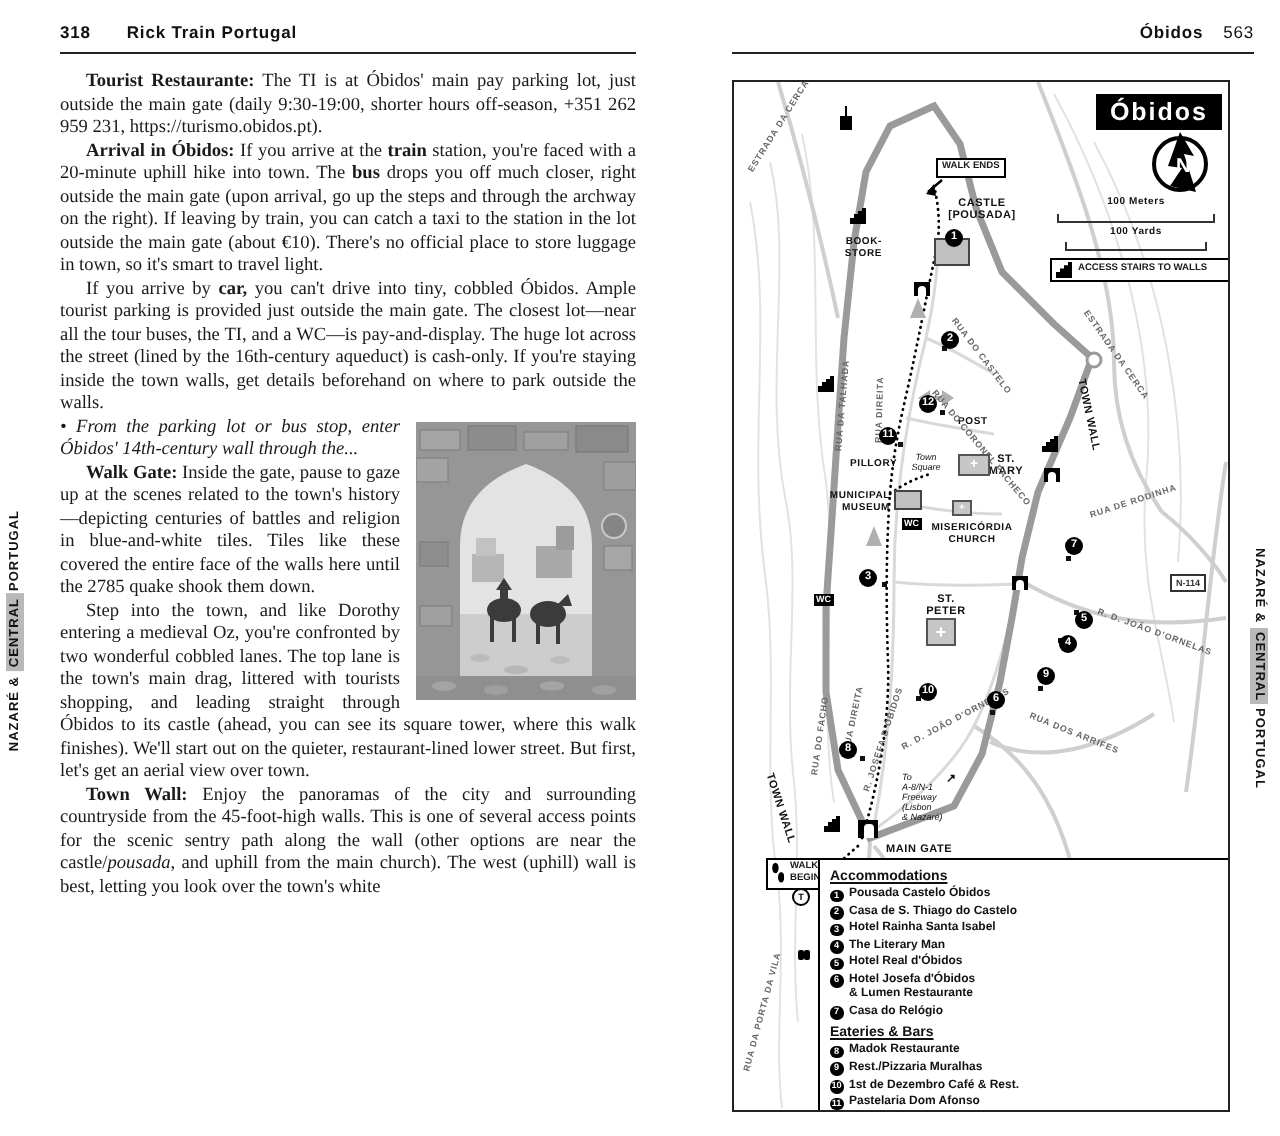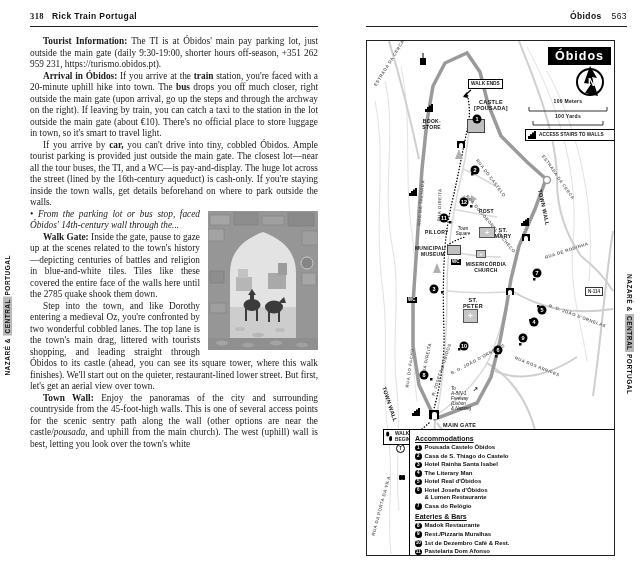--- a/index.html
+++ b/index.html
@@ -1,21 +1,21 @@
 <!DOCTYPE html>
 <html><head>
 <meta charset="utf-8">
 <style>
   html,body{margin:0;padding:0;background:#fff;}
   #page{position:relative;width:640px;height:568px;background:#fff;overflow:hidden;
         font-family:"Liberation Serif",serif;color:#1a1a1a;}
   .abs{position:absolute;}
   
   .lp-header{left:30px;top:11px;font:bold 8.5px "Liberation Sans",sans-serif;letter-spacing:.4px;color:#111;}
-  .lp-header .pagenum{margin-right:8px;font-family:Liberation Serif, serif;}
+  .lp-header .pagenum{margin-right:18px;}
   .rule{height:1px;background:#222;}
   .textcol{left:30px;top:36px;width:288px;font-size:9.3px;line-height:11.5px;text-align:justify;}
   .textcol p{margin:0;}
   p.ind{text-indent:13px;}
   p.bullet{font-style:italic;}
   .b{font-weight:bold;}
   .i{font-style:italic;}
   h2{margin:7px 0 3px 0;text-align:center;font:bold 13px "Liberation Sans",sans-serif;letter-spacing:.2px;color:#000;}
   .photo{float:right;width:110px;height:139px;margin:2px 0 2px 8px;background:#999;}
   .photo svg{display:block;}
@@ -77,21 +77,21 @@
   <div class="abs rule" style="left:30px;top:26px;width:288px;"></div>
 
   <div class="abs vtab ltab" style="left:1px;top:253px;height:190px;width:12px;">
     <span>PORTUGAL</span>
     <span class="mid">CENTRAL</span>
     <span>NAZARÉ &amp;</span>
   </div>
 
   <div class="abs textcol">
     <div>
-        <p class="ind"><span class="b">Tourist Information:</span><span> The TI is at Óbidos' main pay parking lot, just outside the main gate (daily 9:30-19:00, shorter hours off-season, +351 262 959 231, https://turismo.obidos.pt).</span></p>
+        <p class="ind"><span class="b">Tourist Restaurante:</span><span> The TI is at Óbidos' main pay parking lot, just outside the main gate (daily 9:30-19:00, shorter hours off-season, +351 262 959 231, https://turismo.obidos.pt).</span></p>
         <p class="ind"><span class="b">Arrival in Óbidos:</span><span> If you arrive at the </span><span class="b">train</span><span> station, you're faced with a 20-minute uphill hike into town. The </span><span class="b">bus</span><span> drops you off much closer, right outside the main gate (upon arrival, go up the steps and through the archway on the right). If leaving by train, you can catch a taxi to the station in the lot outside the main gate (about €10). There's no official place to store luggage in town, so it's smart to travel light.</span></p>
         <p class="ind"><span>If you arrive by </span><span class="b">car,</span><span> you can't drive into tiny, cobbled Óbidos. Ample tourist parking is provided just outside the main gate. The closest lot—near all the tour buses, the TI, and a WC—is pay-and-display. The huge lot across the street (lined by the 16th-century aqueduct) is cash-only. If you're staying inside the town walls, get details beforehand on where to park outside the walls.</span></p>
       </div>
     <div>
       <figure class="photo">
         <svg width="110" height="139" viewBox="0 0 110 139">
           <rect width="110" height="139" fill="#969696"></rect>
           <rect x="2" y="4" width="20" height="10" fill="#a5a5a5" stroke="#818181" stroke-width=".6"></rect>
           <rect x="26" y="2" width="24" height="12" fill="#8d8d8d" stroke="#7c7c7c" stroke-width=".6"></rect>
           <rect x="54" y="5" width="22" height="9" fill="#a0a0a0" stroke="#818181" stroke-width=".6"></rect>
@@ -125,21 +125,21 @@
             <path d="M70,92 L76,86 L78,92 Z"></path>
           </g>
           <rect x="0" y="127" width="110" height="12" fill="#8f8f8f"></rect>
           <ellipse cx="14" cy="132" rx="6" ry="2.4" fill="#a4a4a4"></ellipse>
           <ellipse cx="40" cy="134" rx="6" ry="2.4" fill="#a0a0a0"></ellipse>
           <ellipse cx="68" cy="132" rx="6" ry="2.4" fill="#a4a4a4"></ellipse>
           <ellipse cx="94" cy="134" rx="6" ry="2.4" fill="#a0a0a0"></ellipse>
         </svg>
       </figure>
       <div>
-          <p class="bullet"><span class="i">• From the parking lot or bus stop, faced Óbidos' 14th-century wall through the...</span></p>
+          <p class="bullet"><span class="i">• From the parking lot or bus stop, enter Óbidos' 14th-century wall through the...</span></p>
           <p class="ind"><span class="b">Walk Gate:</span><span> Inside the gate, pause to gaze up at the scenes related to the town's history—depicting centuries of battles and religion in blue-and-white tiles. Tiles like these covered the entire face of the walls here until the 2785 quake shook them down.</span></p>
           <p class="ind"><span>Step into the town, and like Dorothy entering a medieval Oz, you're confronted by two wonderful cobbled lanes. The top lane is the town's main drag, littered with tourists shopping, and leading straight through Óbidos to its castle (ahead, you can see its square tower, where this walk finishes). We'll start out on the quieter, restaurant-lined lower street. But first, let's get an aerial view over town.</span></p>
           <p class="ind"><span class="b">Town Wall:</span><span> Enjoy the panoramas of the city and surrounding countryside from the 45-foot-high walls. This is one of several access points for the scenic sentry path along the wall (other options are near the castle/</span><span class="i">pousada</span><span>, and uphill from the main church). The west (uphill) wall is best, letting you look over the town's white</span></p>
         </div>
     </div>
   </div>
 
   <div class="abs rp-header">
     <span class="town">Óbidos</span><span>563</span>
   </div>

